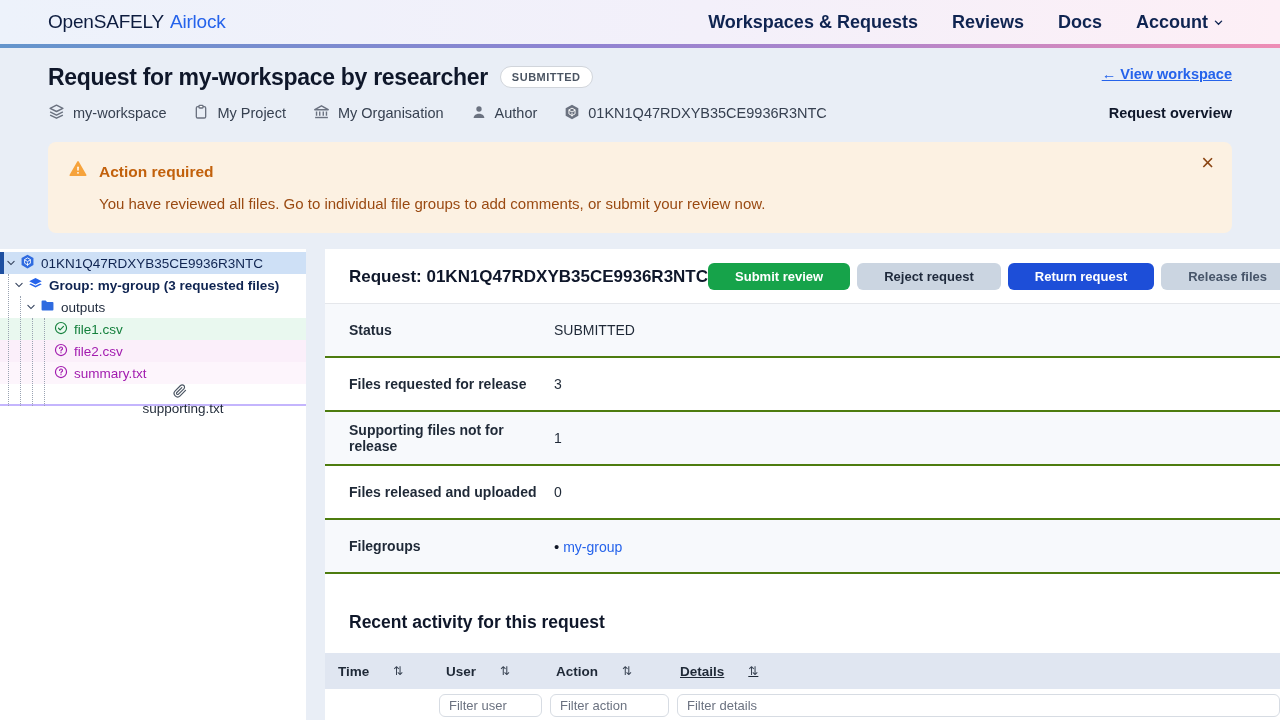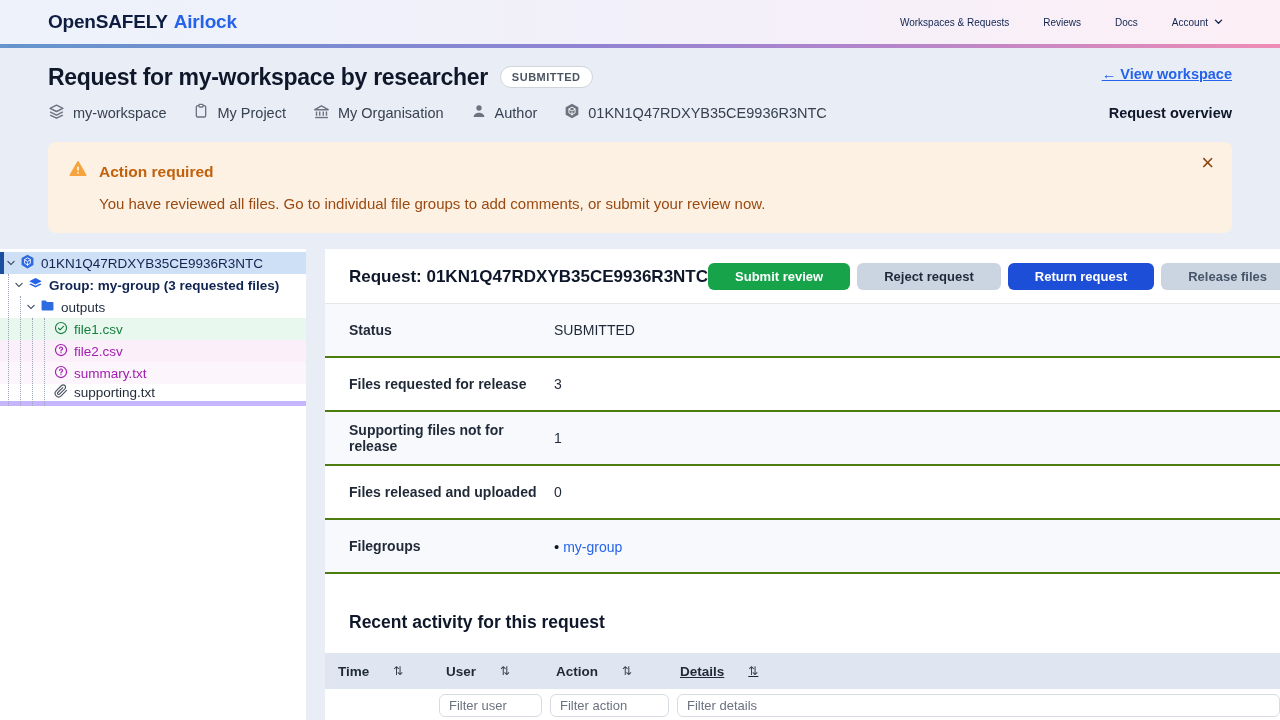--- a/index.html
+++ b/index.html
@@ -3,39 +3,39 @@
 <meta charset="utf-8">
 <style>
   * { box-sizing: border-box; margin: 0; padding: 0; }
   html,body { width:1280px; height:720px; overflow:hidden; }
   body { font-family:"Liberation Sans", sans-serif; background:#e9eef6; color:#1f2937; }
 
   
   .navbar { height:44px; display:flex; align-items:center; justify-content:space-between;
             padding:0 56px 0 48px;
             background:linear-gradient(90deg,#edf2fb 0%,#f3f0fa 55%,#fdeff6 100%); }
-  .brand { font-size:19px; font-weight:700; letter-spacing:-0.2px; white-space:nowrap; }
+  .brand { font-size:19px; font-weight:400; letter-spacing:-0.2px; white-space:nowrap; }
   .brand .b1 { color:#0d1c3f; }
   .brand .b2 { color:#2563eb; margin-left:6px; }
   .nav-links { display:flex; align-items:center; gap:34px; }
-  .nav-link { font-size:10px; font-weight:400; color:#0f2451; text-decoration:none; cursor:pointer; }
+  .nav-link { font-size:18px; font-weight:700; color:#0f2451; text-decoration:none; cursor:pointer; }
   .account { display:flex; align-items:center; gap:5px; }
   .nav-border { height:4px;
        background:linear-gradient(90deg,#6495cc 0%,#8f83d2 45%,#b585c9 70%,#ee8db5 100%); }
 
   
   .page-header { padding:14px 48px 0 48px; }
   .ph-row1 { display:flex; justify-content:space-between; align-items:flex-start; }
   .title-wrap { display:flex; align-items:center; gap:12px; }
   h1 { font-size:23px; font-weight:700; color:#0f172a; letter-spacing:-0.3px; line-height:30px; }
   .badge { background:#fff; border:1px solid #d1d5db; border-radius:999px; color:#4b5563;
            font-size:11px; font-weight:700; letter-spacing:0.5px; padding:4px 11px; }
   .view-link { color:#2563eb; font-size:14.5px; font-weight:700; text-decoration:underline; margin-top:4px; cursor:pointer; }
   .ph-row2 { display:flex; justify-content:space-between; align-items:center; margin-top:11px; }
-  .meta { display:flex; align-items:flex-start; gap:27px; }
+  .meta { display:flex; align-items:center; gap:27px; }
   .meta-item { display:flex; align-items:center; gap:8px; font-size:14.5px; color:#374151; }
   .meta-item svg { flex:none; }
   .overview-label { font-size:14.5px; font-weight:700; color:#0f172a; }
 
   
   .alert { margin:19px 48px 0 48px; background:#fcf1e2; border-radius:8px;
            padding:17px 24px 20px 20px; position:relative; }
   .alert-title { display:flex; align-items:center; gap:11px; color:#c2610c;
                  font-size:15.5px; font-weight:700; line-height:20px; }
   .alert-msg { margin:10px 0 0 31px; color:#9a4a12; font-size:15px; line-height:19px; }
@@ -52,21 +52,21 @@
   .trow svg { flex:none; }
   .trow .lbl { margin-left:6px; }
   .t-root { background:#cee0f6; border-left:4px solid #1d4fa1; padding-left:2px; color:#0f2451; }
   .t-group { padding-left:14px; font-weight:700; color:#0f2451; }
   .t-folder { padding-left:26px; }
   .t-file { padding-left:54px; }
   .chev { margin-right:4px; }
   .f-approved { background:#e9f8ef; color:#15803d; }
   .f-undecided1 { background:#fbeffa; color:#a21caf; }
   .f-undecided2 { background:#fdf5fc; color:#a21caf; }
-  .f-supporting { background:#fff; color:#1f2937; border-bottom:5px solid #c4b5fd; }
+  .f-supporting { background:#fff; color:#1f2937; border-bottom:2px solid #c4b5fd;flex-direction:column; }
   .guide { position:absolute; border-left:1px dotted #9aa3b2; width:0; }
   .g1 { left:8px;  top:25px; height:132px; }
   .g2 { left:20px; top:47px; height:110px; }
   .g3 { left:32px; top:69px; height:88px; }
   .g4 { left:44px; top:69px; height:88px; }
 
   
   .main-col { flex:1; min-width:0; display:flex; flex-direction:column; }
   .card { background:#fff; }
 

